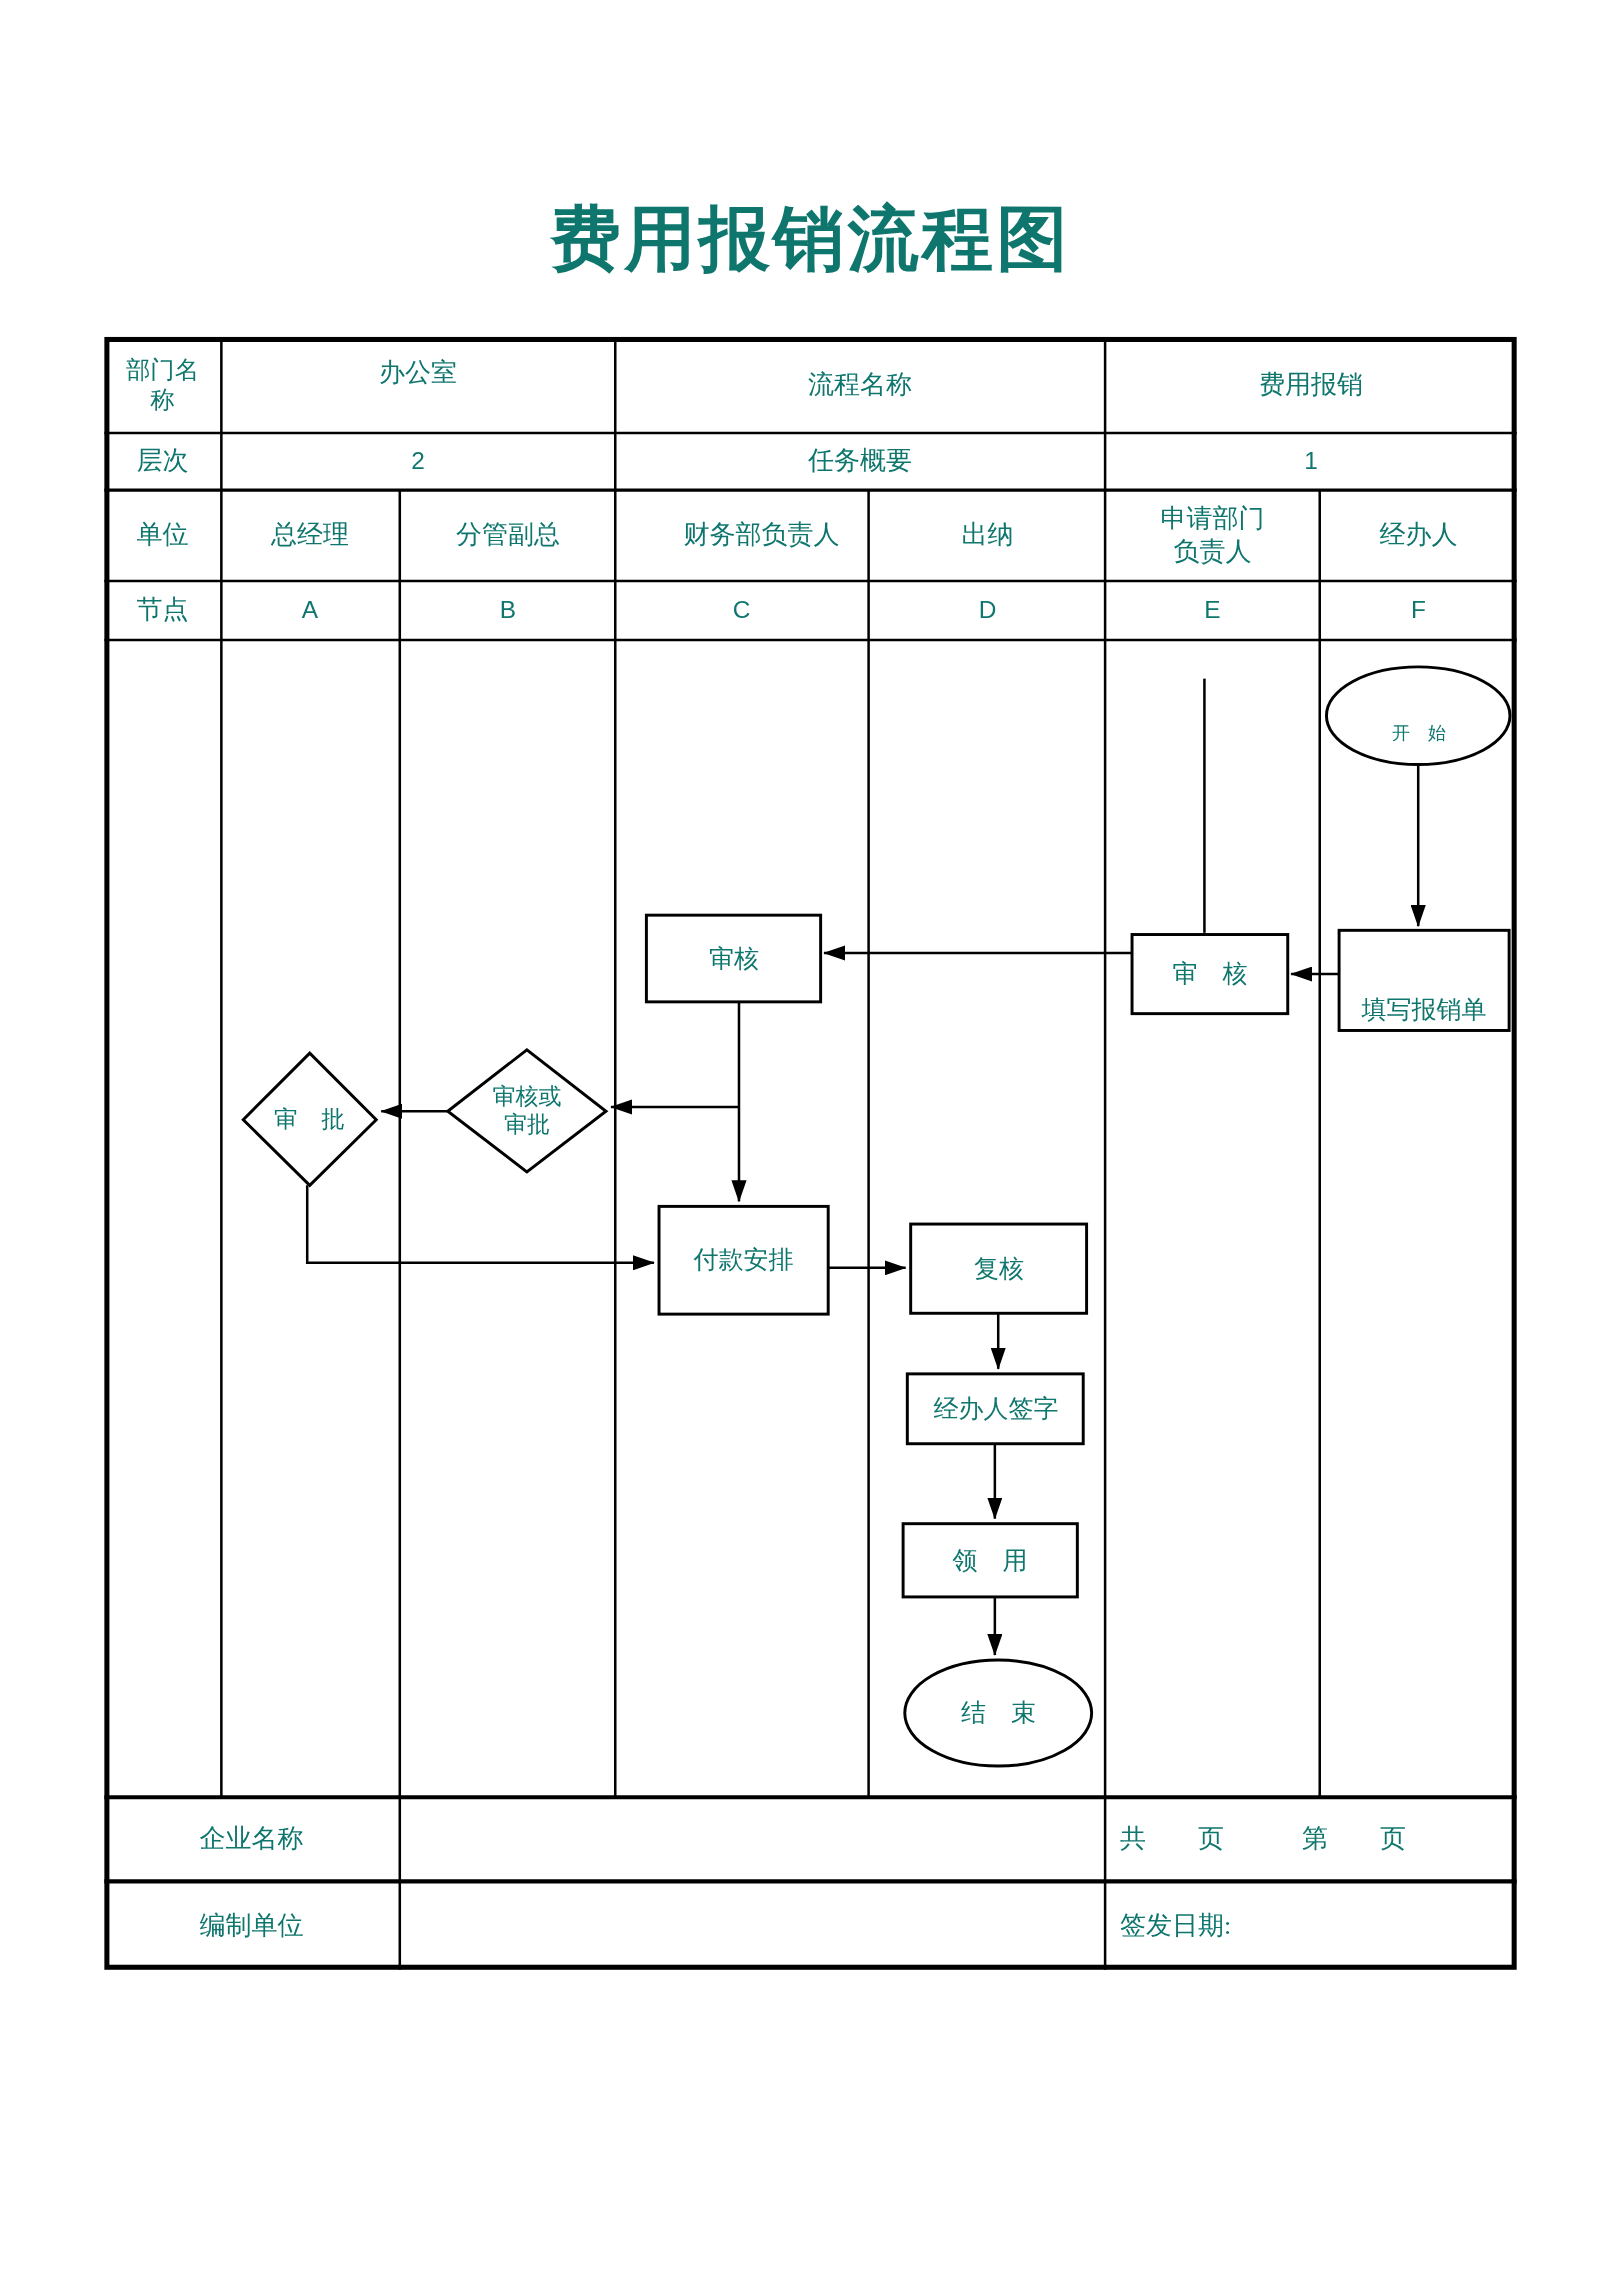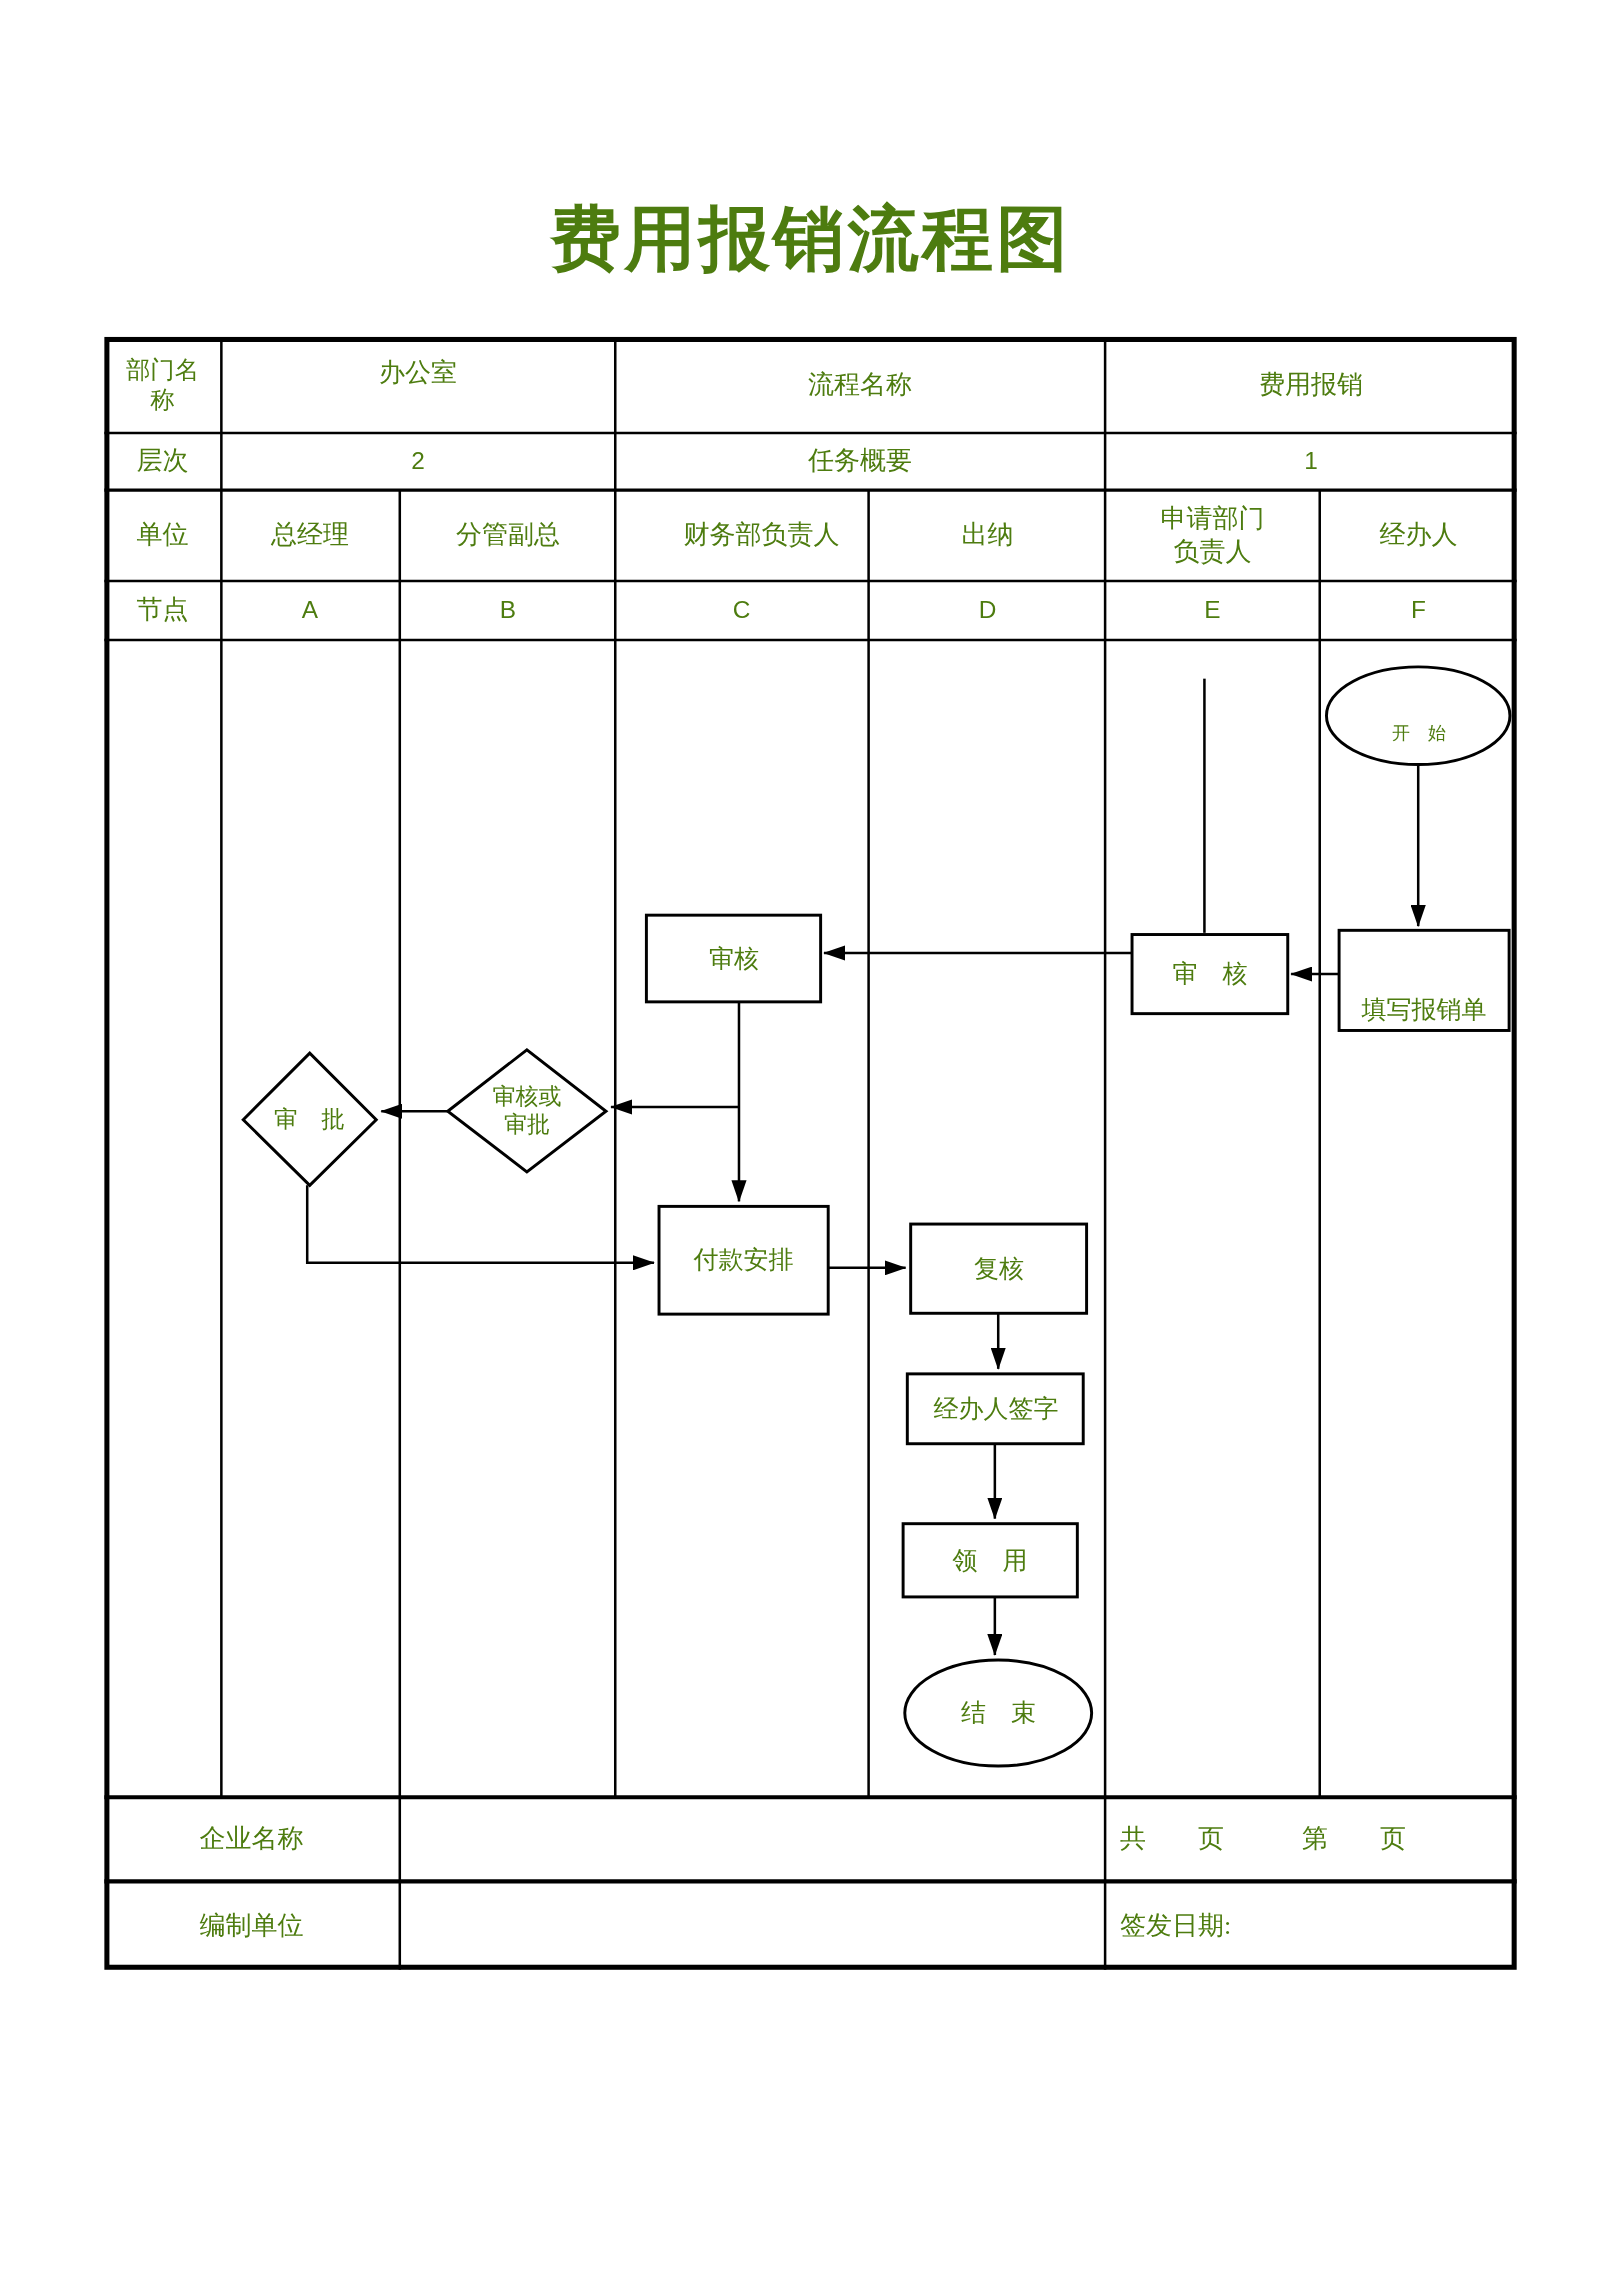--- a/index.html
+++ b/index.html
@@ -1,17 +1,17 @@
 <!DOCTYPE html>
 <html style="font-size:13.5px"><head>
 <meta charset="utf-8">
 <style>
   html,body{margin:0;padding:0;background:#fff;}
   #page{position:relative;width:1616px;height:2284px;background:#fff;overflow:hidden;
-        font-family:"Liberation Serif","DejaVu Serif","DejaVu Sans",serif;color:#4d7c0f;}
+        font-family:"Liberation Serif","DejaVu Serif","DejaVu Sans",serif;color:#0f766e;}
   #doc-title{position:absolute;left:104px;top:195px;width:1413px;height:88px;
              display:flex;align-items:center;justify-content:center;
              font-family:"Liberation Sans","DejaVu Sans",sans-serif;
              font-size:71px;font-weight:700;letter-spacing:3.4px;}
   svg{position:absolute;left:0;top:0;}
   .cell{position:absolute;display:flex;align-items:center;justify-content:center;
         text-align:center;font-size:26px;line-height:1.25;}
   .cell.latin{font-family:"Liberation Sans","DejaVu Sans",sans-serif;font-size:24.4px;}
   .cell.left{justify-content:flex-start;text-align:left;padding-left:15px;box-sizing:border-box;}
   .wrap-narrow span{display:inline-block;width:86px;}

